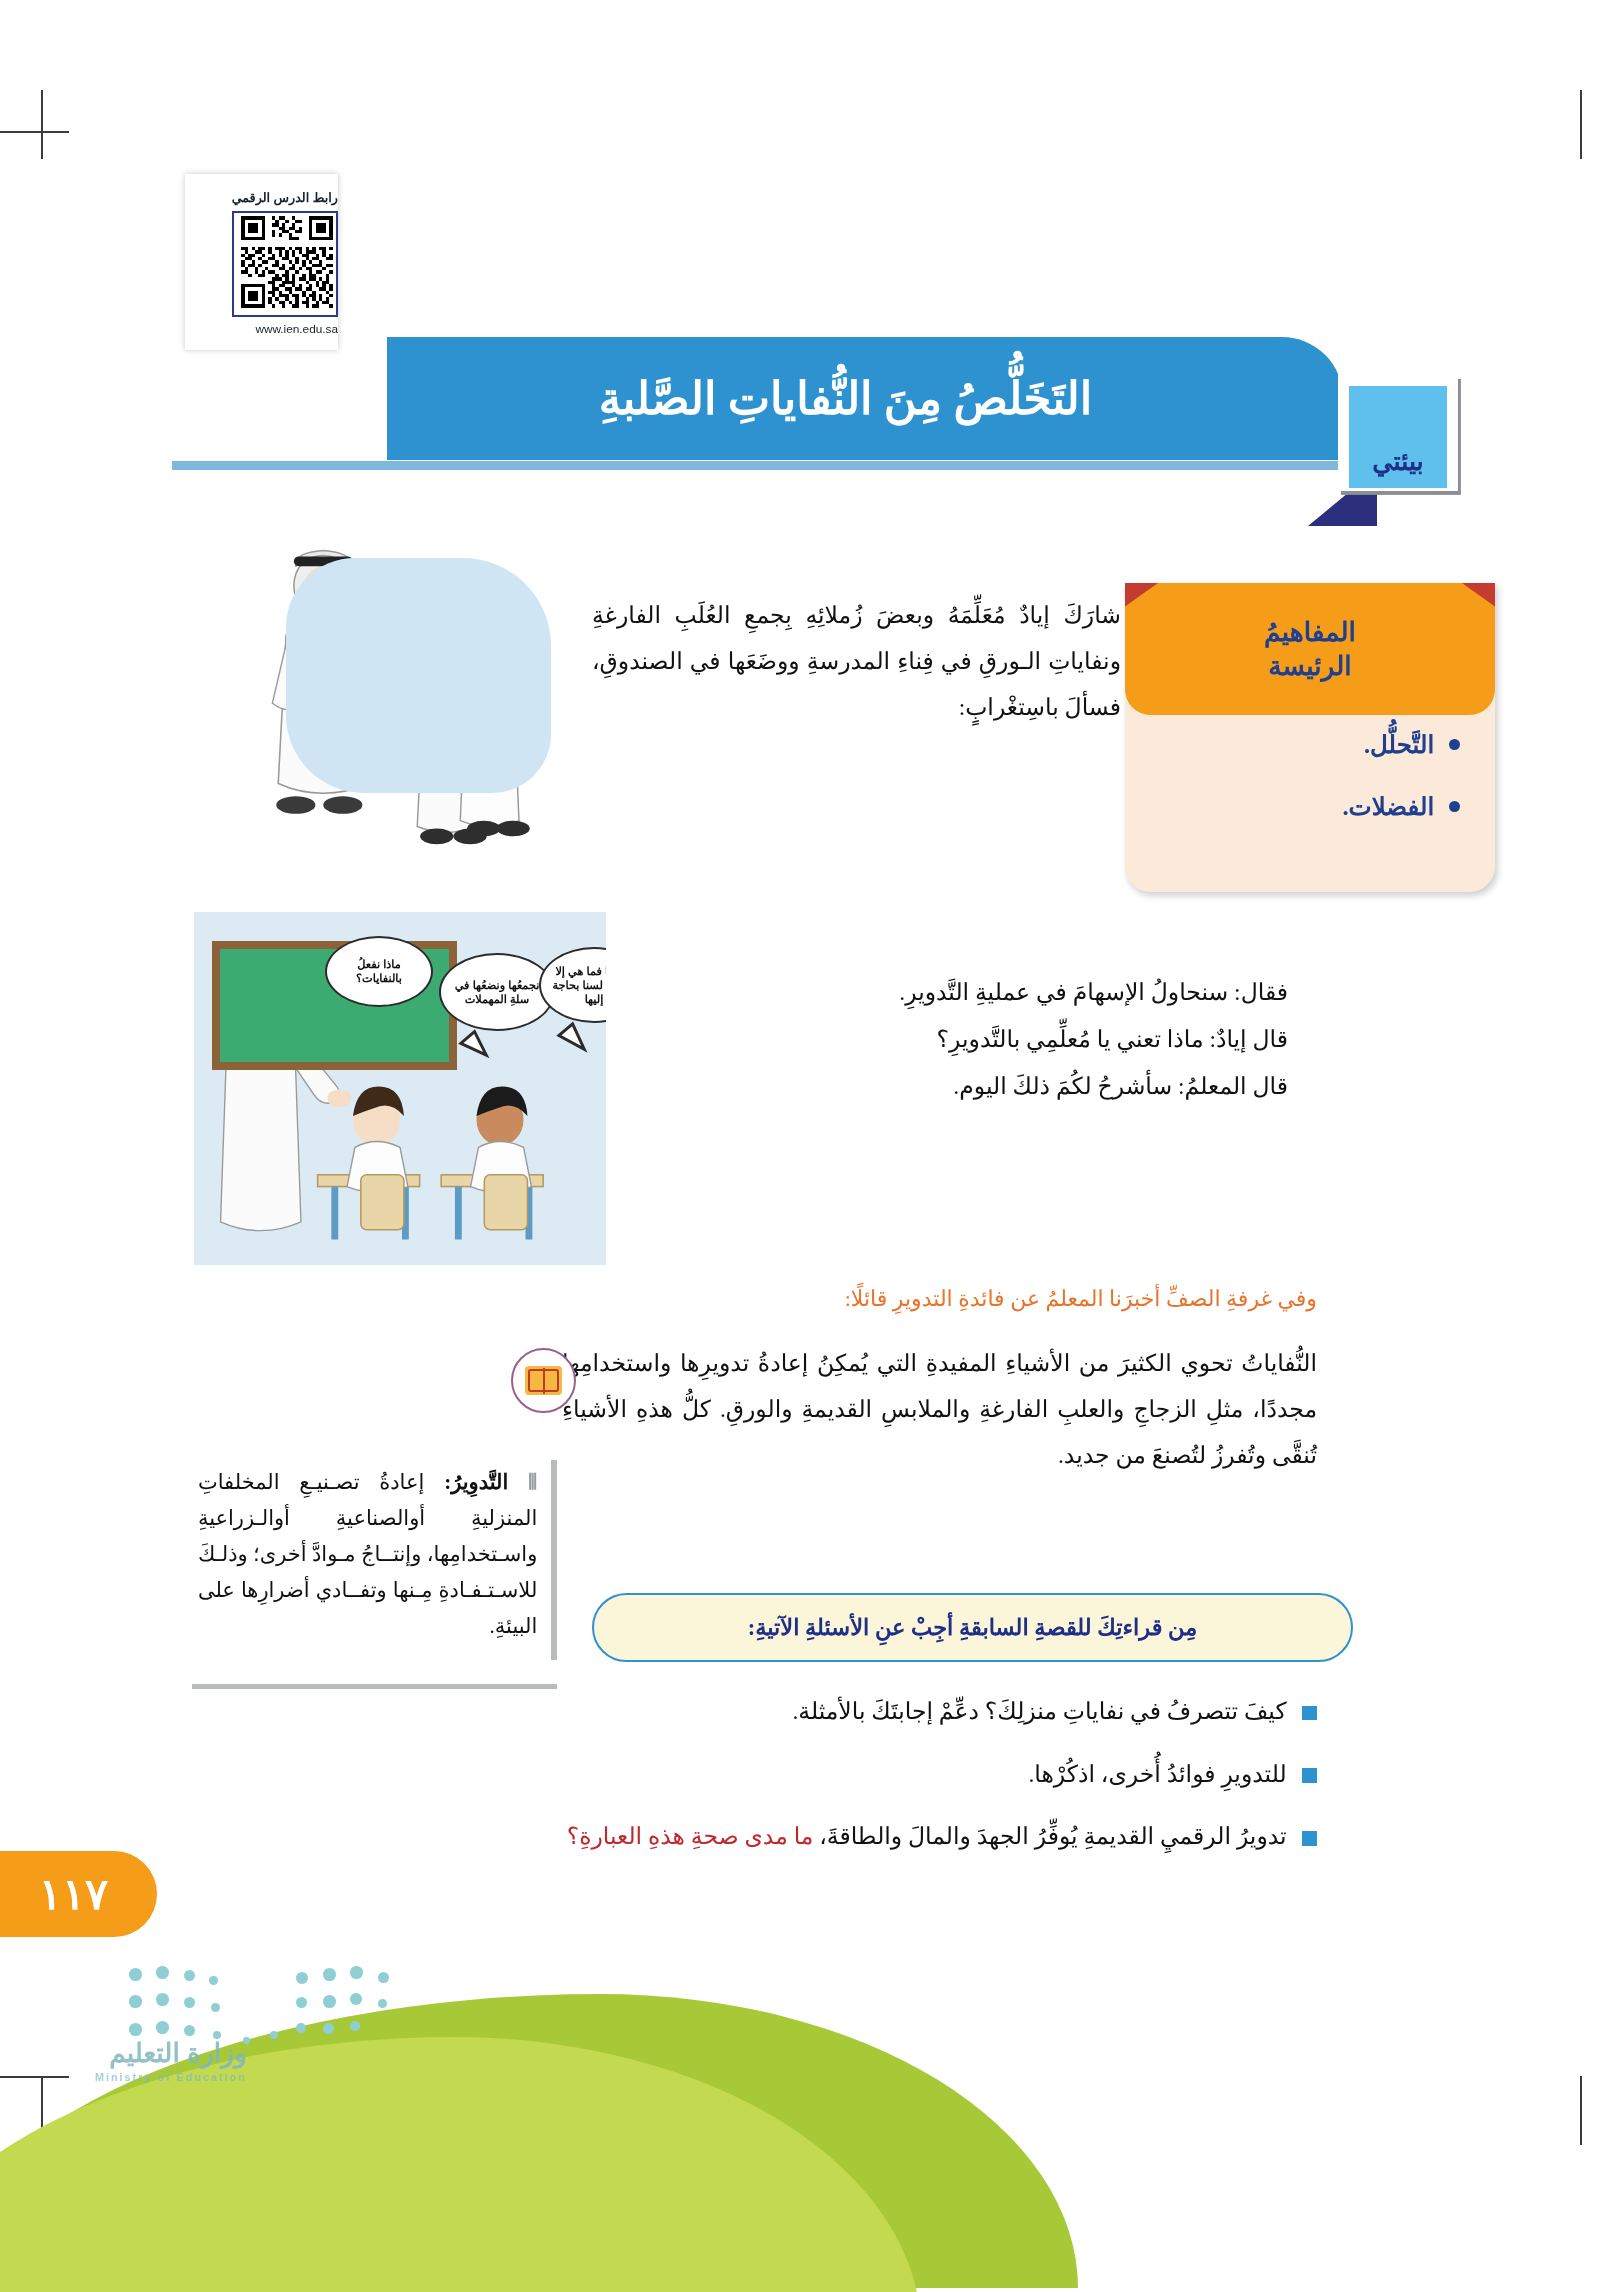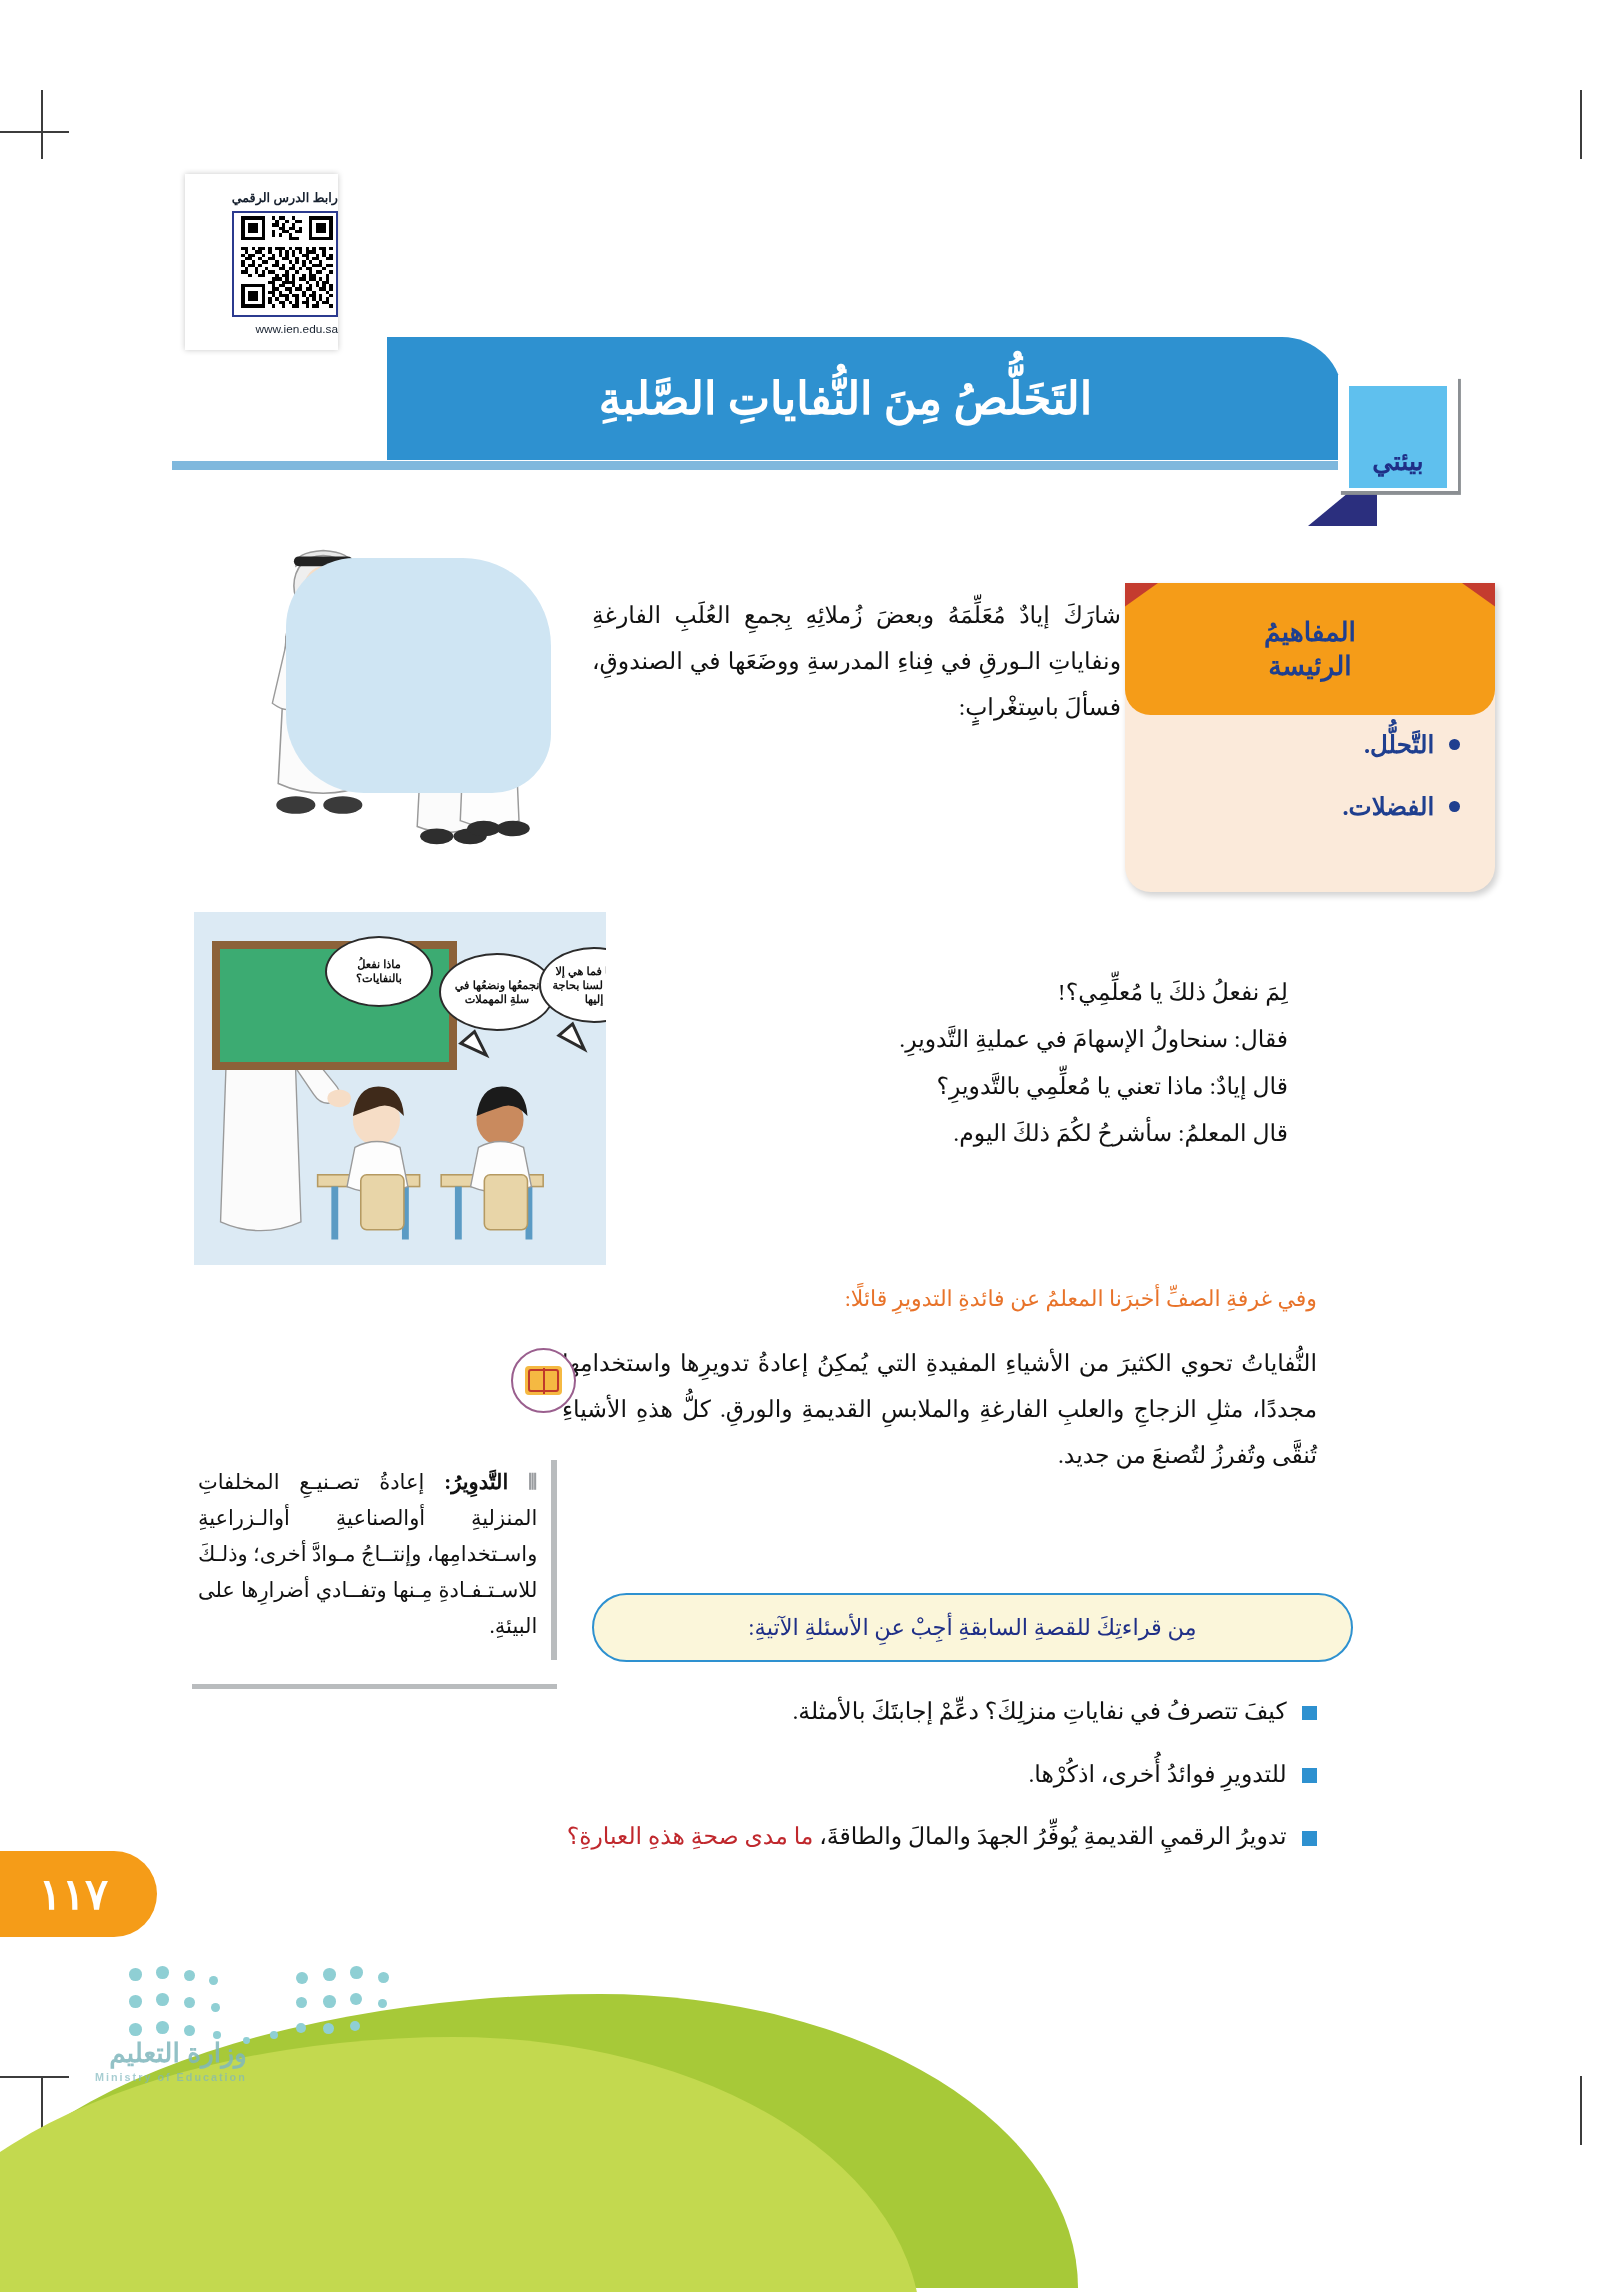--- a/index.html
+++ b/index.html
@@ -121,21 +121,21 @@
   .gloss-bar{position:absolute;left:192px;top:1684px;width:365px;height:4.9px;
              background:#b9bcbe;}
   .gloss-text{font-size:21px;line-height:1.72;color:#111;text-align:justify;
               font-family:"Liberation Serif",serif;}
   .quote{color:#9a9da0;font-weight:700;letter-spacing:-2px;}
 
   
   .prompt{position:absolute;left:592px;top:1593px;width:761px;height:69px;
           background:#fbf6da;border:2.9px solid #2e91d0;border-radius:35px;
           display:flex;align-items:center;justify-content:center;
-          color:#1f2f87;font-size:22.5px;font-weight:400;
+          color:#1f2f87;font-size:22.5px;font-weight:700;
           font-family:"Liberation Serif",serif;box-sizing:border-box;}
 
   
   .qlist{position:absolute;right:304px;top:1694px;width:1059px;}
   .qrow{display:flex;align-items:flex-start;justify-content:flex-start;
         gap:15.7px;margin-bottom:27.4px;}
   .qsq{width:14.7px;height:14.7px;background:#2e91d0;flex:0 0 auto;margin-top:11.8px;}
   .qtext{font-size:23.5px;line-height:1.5;color:#111;text-align:left;
          font-family:"Liberation Serif",serif;}
   .red{color:#c0282d;}
@@ -464,21 +464,20 @@
       <div class="concept-item">
         <span class="cdot"></span>
         <span>الفضلات.</span>
       </div>
     </div>
   </div>
 
   <div class="para p-intro">شارَكَ إيادٌ مُعَلِّمَهُ وبعضَ زُملائِهِ بِجمعِ العُلَبِ الفارغةِ ونفاياتِ الـورقِ في فِناءِ المدرسةِ ووضَعَها في الصندوقِ، فسألَ باسِتغْرابٍ:</div>
 
   <div class="dialogue">
-    <div>لِمَ نفعلُ ذلكَ يا مُعلِّمِي؟!</div>
     <div>فقال: سنحاولُ الإسهامَ في عمليةِ التَّدويرِ.</div>
     <div>قال إيادٌ: ماذا تعني يا مُعلِّمِي بالتَّدويرِ؟</div>
     <div>قال المعلمُ: سأشرحُ لكُمَ ذلكَ اليوم.</div>
   </div>
 
   <div class="p-orange">وفي غرفةِ الصفِّ أخبرَنا المعلمُ عن فائدةِ التدويرِ قائلًا:</div>
 
   <div class="p-main">النُّفاياتُ تحوي الكثيرَ من الأشياءِ المفيدةِ التي يُمكِنُ إعادةُ تدويرِها واستخدامِها مجددًا، مثلِ الزجاجِ والعلبِ الفارغةِ والملابسِ القديمةِ والورقِ. كلُّ هذهِ الأشياءِ تُنقَّى وتُفرزُ لتُصنعَ من جديد.</div>
 
   <div class="bookicon">

